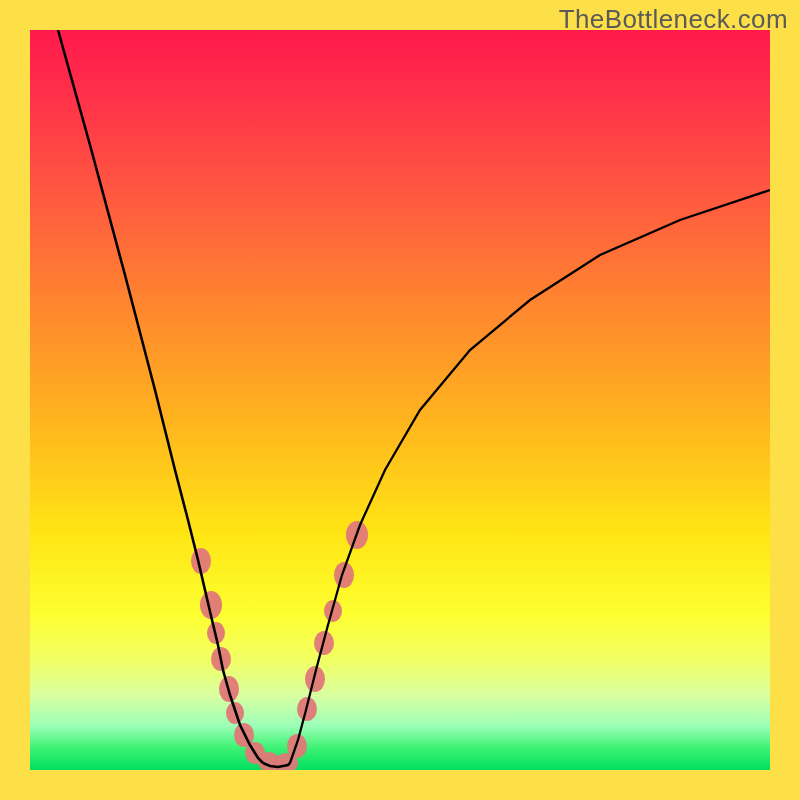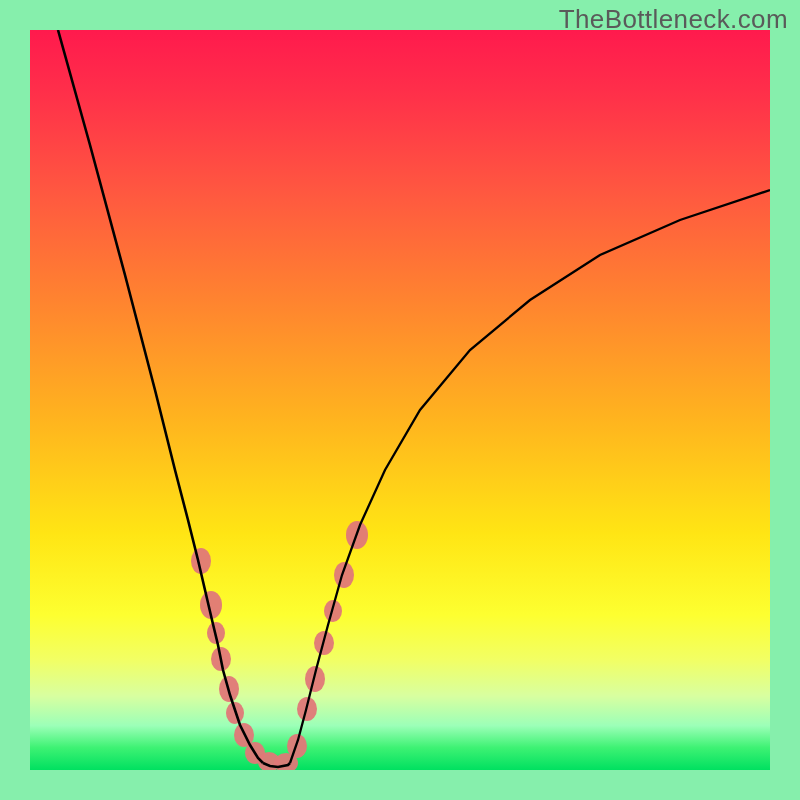--- a/index.html
+++ b/index.html
@@ -10,21 +10,21 @@
     overflow: hidden;
     background: #000;
     font-family: Arial, Helvetica, sans-serif;
   }
   .frame {
     position: absolute;
     top: 0;
     left: 0;
     width: 800px;
     height: 800px;
-    background: #86efac;
+    background: #fde047;
     text-decoration: underline;
   }
   .plot {
     position: absolute;
     top: 30px;
     left: 30px;
     width: 740px;
     height: 740px;
     overflow: hidden;
   }

